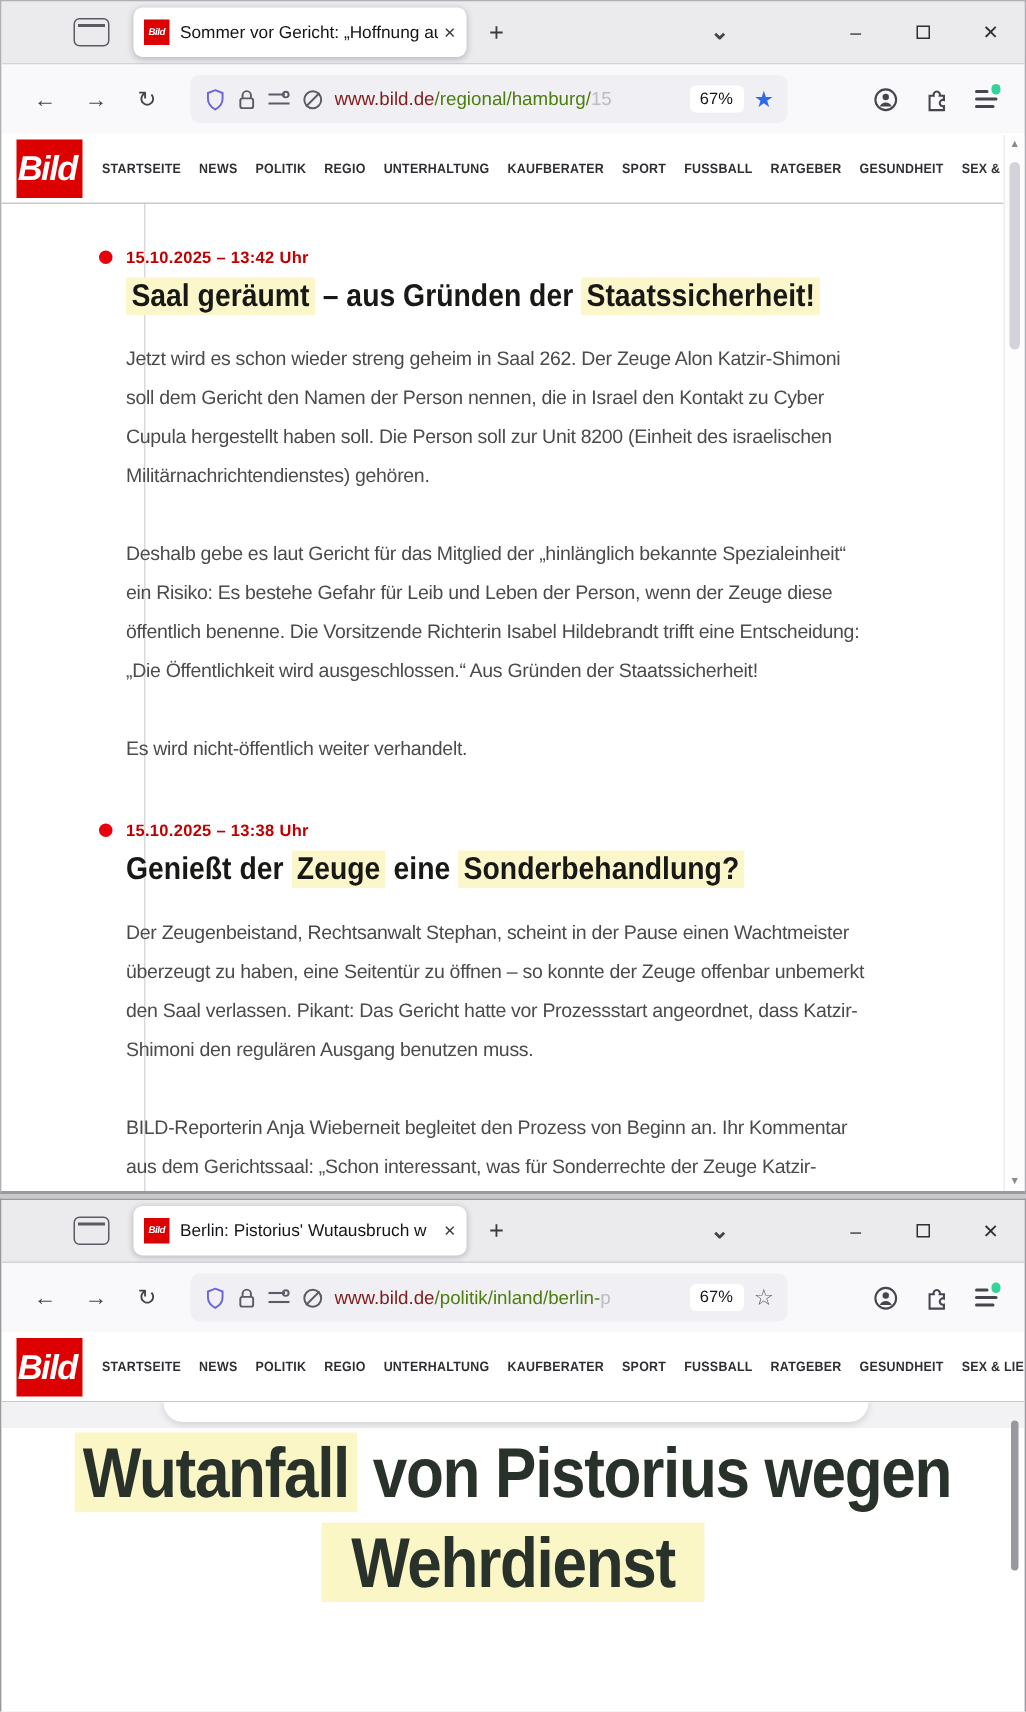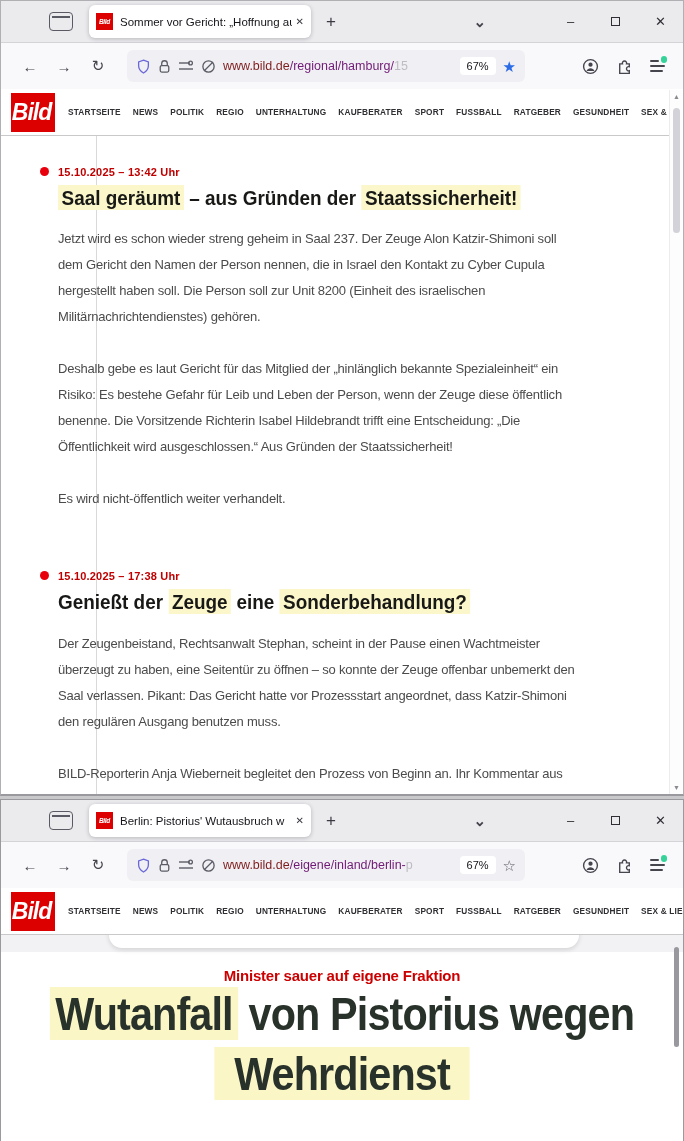--- a/index.html
+++ b/index.html
@@ -27,21 +27,21 @@
   .winctrls { display:flex; flex:none; }
   .wc { width:45px; text-align:center; font-size:13px; color:#2e2e34; display:flex; align-items:center; justify-content:center; height:30px; }
   .maxbox { width:9px; height:9px; border:1.2px solid #2e2e34; display:inline-block; }
 
   .toolbar { height:46px; background:#f9f9fb; display:flex; align-items:center; padding:0 12px; position:relative; }
   .navbtn { font-size:15px; color:#45454d; width:34px; text-align:center; flex:none; }
   .urlbar { height:32px; background:#f0f0f4; border-radius:6px; flex:none; width:398px; margin-left:12px; display:flex; align-items:center; padding:0 9px; gap:7px; }
   .urlbar svg { flex:none; display:block; }
   .url-text { font-size:12.5px; white-space:nowrap; overflow:hidden; flex:1; }
   .url-host { color:#7f1d1d; }
-  .url-path { color:#701a75; }
+  .url-path { color:#4d7c0f; }
   .url-tail { color:#bcbcc2; }
   .zoom-badge { background:#fff; border-radius:4px; font-size:11px; color:#15141a; padding:3px 7px; flex:none; }
   .star { font-size:15px; flex:none; line-height:1; }
   .star.filled { color:#2b6ce6; }
   .star.outline { color:#5b5b66; }
   .tb-right { display:flex; align-items:center; margin-left:auto; gap:17px; padding-right:6px; }
   .hamburger { position:relative; width:15px; height:12px; }
   .hamburger i { position:absolute; left:0; height:1.8px; background:#45454d; border-radius:1px; }
   .hamburger i:nth-child(1){ top:0; width:9px; }
   .hamburger i:nth-child(2){ top:5px; width:15px; }
@@ -50,28 +50,28 @@
 
   
   .bildnav { height:47px; background:#fff; border-bottom:1px solid #c9c9c9; display:flex; align-items:center; }
   .bild-logo { width:44px; height:39px; background:#dd0000; color:#fff; font-weight:bold; font-style:italic; font-size:23px; display:flex; align-items:center; justify-content:center; margin-left:10px; flex:none; letter-spacing:-1px; padding-right:3px; }
   .nav-items { display:flex; gap:13px; margin-left:13px; transform:scaleX(.92); transform-origin:0 50%; white-space:nowrap; }
   .nav-items .nav-item { font-size:9px; font-weight:bold; color:#2f2f33; letter-spacing:.2px; }
 
   
   .content-top { position:relative; height:661px; overflow:hidden; background:#fff; }
   .timeline { position:absolute; left:95px; top:0; bottom:0; width:1px; background:#d9d9d9; }
-  .lb { padding:30px 104px 0 57px; }
+  .lb { padding:30px 104px 0 83px; }
   .lb-entry { position:relative; }
   .lb-dot { position:absolute; left:-18.5px; top:1px; width:9px; height:9px; border-radius:50%; background:#e8000d; }
   .lb-time { font-size:11px; font-weight:bold; color:#c00000; letter-spacing:.2px; }
   .lb-h2 { margin:7px 0 15px; font-size:21px; font-weight:bold; color:#181816; line-height:1.25; transform:scaleX(.9); transform-origin:0 50%; white-space:nowrap; }
   .lb-h2 .hl { background:#fbf7cb; padding:1px 4px; }
   .lb p { font-size:13px; letter-spacing:-.2px; line-height:26px; color:#4b4b4b; margin:0 0 26px; }
-  .lb p.gap-lg { margin-bottom:48px; }
+  .lb p.gap-lg { margin-bottom:26px; }
   .entry-gap { height:10px; }
   .page-edge-line { position:absolute; left:10px; bottom:1px; width:524px; height:2px; background:#9c9ca0; }
 
   
   .scrollbar { position:absolute; right:0; width:14px; background:#fdfdfd; border-left:1px solid #ececef; z-index:5; }
   #win-top .scrollbar { top:89px; bottom:0; }
   #win-bottom .scrollbar { top:89px; bottom:0; background:transparent; border-left:none; }
   .sb-arrow { position:absolute; left:0; right:0; text-align:center; font-size:7px; color:#8a8a90; }
   .sb-arrow.up { top:3px; }
   .sb-arrow.down { bottom:3px; }
@@ -172,28 +172,28 @@
       </div>
   </div>
 
   <div class="content-top">
     <div class="timeline"></div>
     <div class="lb">
       <div class="lb-entry">
         <span class="lb-dot"></span>
         <div class="lb-time">15.10.2025 – 13:42 Uhr</div>
         <h2 class="lb-h2"><span class="hl">Saal geräumt</span><span> – aus Gründen der </span><span class="hl">Staatssicherheit!</span></h2>
-        <p>Jetzt wird es schon wieder streng geheim in Saal 237. Der Zeuge Alon Katzir-Shimoni soll dem Gericht den Namen der Person nennen, die in Israel den Kontakt zu Cyber Cupula hergestellt haben soll. Die Person soll zur Unit 8200 (Einheit des israelischen Militärnachrichtendienstes) gehören.</p>
+        <p>Jetzt wird es schon wieder streng geheim in Saal 262. Der Zeuge Alon Katzir-Shimoni soll dem Gericht den Namen der Person nennen, die in Israel den Kontakt zu Cyber Cupula hergestellt haben soll. Die Person soll zur Unit 8200 (Einheit des israelischen Militärnachrichtendienstes) gehören.</p>
         <p>Deshalb gebe es laut Gericht für das Mitglied der „hinlänglich bekannte Spezialeinheit“ ein Risiko: Es bestehe Gefahr für Leib und Leben der Person, wenn der Zeuge diese öffentlich benenne. Die Vorsitzende Richterin Isabel Hildebrandt trifft eine Entscheidung: „Die Öffentlichkeit wird ausgeschlossen.“ Aus Gründen der Staatssicherheit!</p>
         <p class="gap-lg">Es wird nicht-öffentlich weiter verhandelt.</p>
       </div>
       <div class="entry-gap"></div>
       <div class="lb-entry">
         <span class="lb-dot"></span>
-        <div class="lb-time">15.10.2025 – 17:38 Uhr</div>
+        <div class="lb-time">15.10.2025 – 13:38 Uhr</div>
         <h2 class="lb-h2"><span>Genießt der </span><span class="hl">Zeuge</span><span> eine </span><span class="hl">Sonderbehandlung?</span></h2>
         <p>Der Zeugenbeistand, Rechtsanwalt Stephan, scheint in der Pause einen Wachtmeister überzeugt zu haben, eine Seitentür zu öffnen – so konnte der Zeuge offenbar unbemerkt den Saal verlassen. Pikant: Das Gericht hatte vor Prozessstart angeordnet, dass Katzir-Shimoni den regulären Ausgang benutzen muss.</p>
         <p>BILD-Reporterin Anja Wieberneit begleitet den Prozess von Beginn an. Ihr Kommentar aus dem Gerichtssaal: „Schon interessant, was für Sonderrechte der Zeuge Katzir-Shimoni hier zu haben scheint. Er konnte den Gerichtssaal zur Mittagspause durch eine Nebentür verlassen, musste so nicht an wartenden Journalisten vorbeigehen. Der Angeklagte Dr. Andreas C. hat genau das auch verlangt und war deswegen im Sommer sogar vors Verwaltungsgericht gezogen, allerdings ohne Erfolg.“</p>
       </div>
     </div>
     <div class="page-edge-line"></div>
   </div>
 
   <div class="scrollbar">
     <span class="sb-arrow up">▲</span>
@@ -236,21 +236,21 @@
         </svg>
       <svg width="16" height="14" viewBox="0 0 16 14">
           <line x1="1" y1="4" x2="12" y2="4" stroke="#5b5b66" stroke-width="1.4"></line>
           <circle cx="12.5" cy="4" r="1.9" fill="none" stroke="#5b5b66" stroke-width="1.3"></circle>
           <line x1="1" y1="10" x2="15" y2="10" stroke="#5b5b66" stroke-width="1.4"></line>
         </svg>
       <svg width="15" height="15" viewBox="0 0 16 16">
           <circle cx="8" cy="8" r="6" fill="none" stroke="#5b5b66" stroke-width="1.4"></circle>
           <line x1="3.2" y1="12.8" x2="12.8" y2="3.2" stroke="#5b5b66" stroke-width="1.4"></line>
         </svg>
-      <span class="url-text"><span class="url-host">www.bild.de</span><span class="url-path">/eigene/inland/berlin-</span><span class="url-tail">p</span></span>
+      <span class="url-text"><span class="url-host">www.bild.de</span><span class="url-path">/politik/inland/berlin-</span><span class="url-tail">p</span></span>
       <span class="zoom-badge">67%</span>
       <span class="star outline">☆</span>
     </div>
     <div class="tb-right">
       <svg width="17" height="17" viewBox="0 0 16 16">
           <circle cx="8" cy="8" r="6.5" fill="none" stroke="#45454d" stroke-width="1.3"></circle>
           <circle cx="8" cy="6.3" r="2" fill="#45454d"></circle>
           <path d="M4.2 12.3c.8-1.7 2.2-2.6 3.8-2.6s3 .9 3.8 2.6" fill="#45454d"></path>
         </svg>
       <svg width="17" height="17" viewBox="0 0 16 16">
@@ -279,21 +279,20 @@
         <span class="nav-item">RATGEBER</span>
         <span class="nav-item">GESUNDHEIT</span>
         <span class="nav-item">SEX &amp; LIEBE</span>
       </div>
   </div>
 
   <div class="content-bottom">
     <div class="card-strip">
       <div class="card-bottom"></div>
     </div>
-    <div class="kicker">Minister sauer auf eigene Fraktion</div>
     <div class="headline-wrap">
       <div class="bigline"><span class="hl2">Wutanfall</span><span> von Pistorius wegen</span></div>
       <div class="bigline second"><span class="hl2">Wehrdienst</span></div>
     </div>
 
   </div>
 
   <div class="scrollbar">
     <span class="sb-thumb"></span>
   </div>

